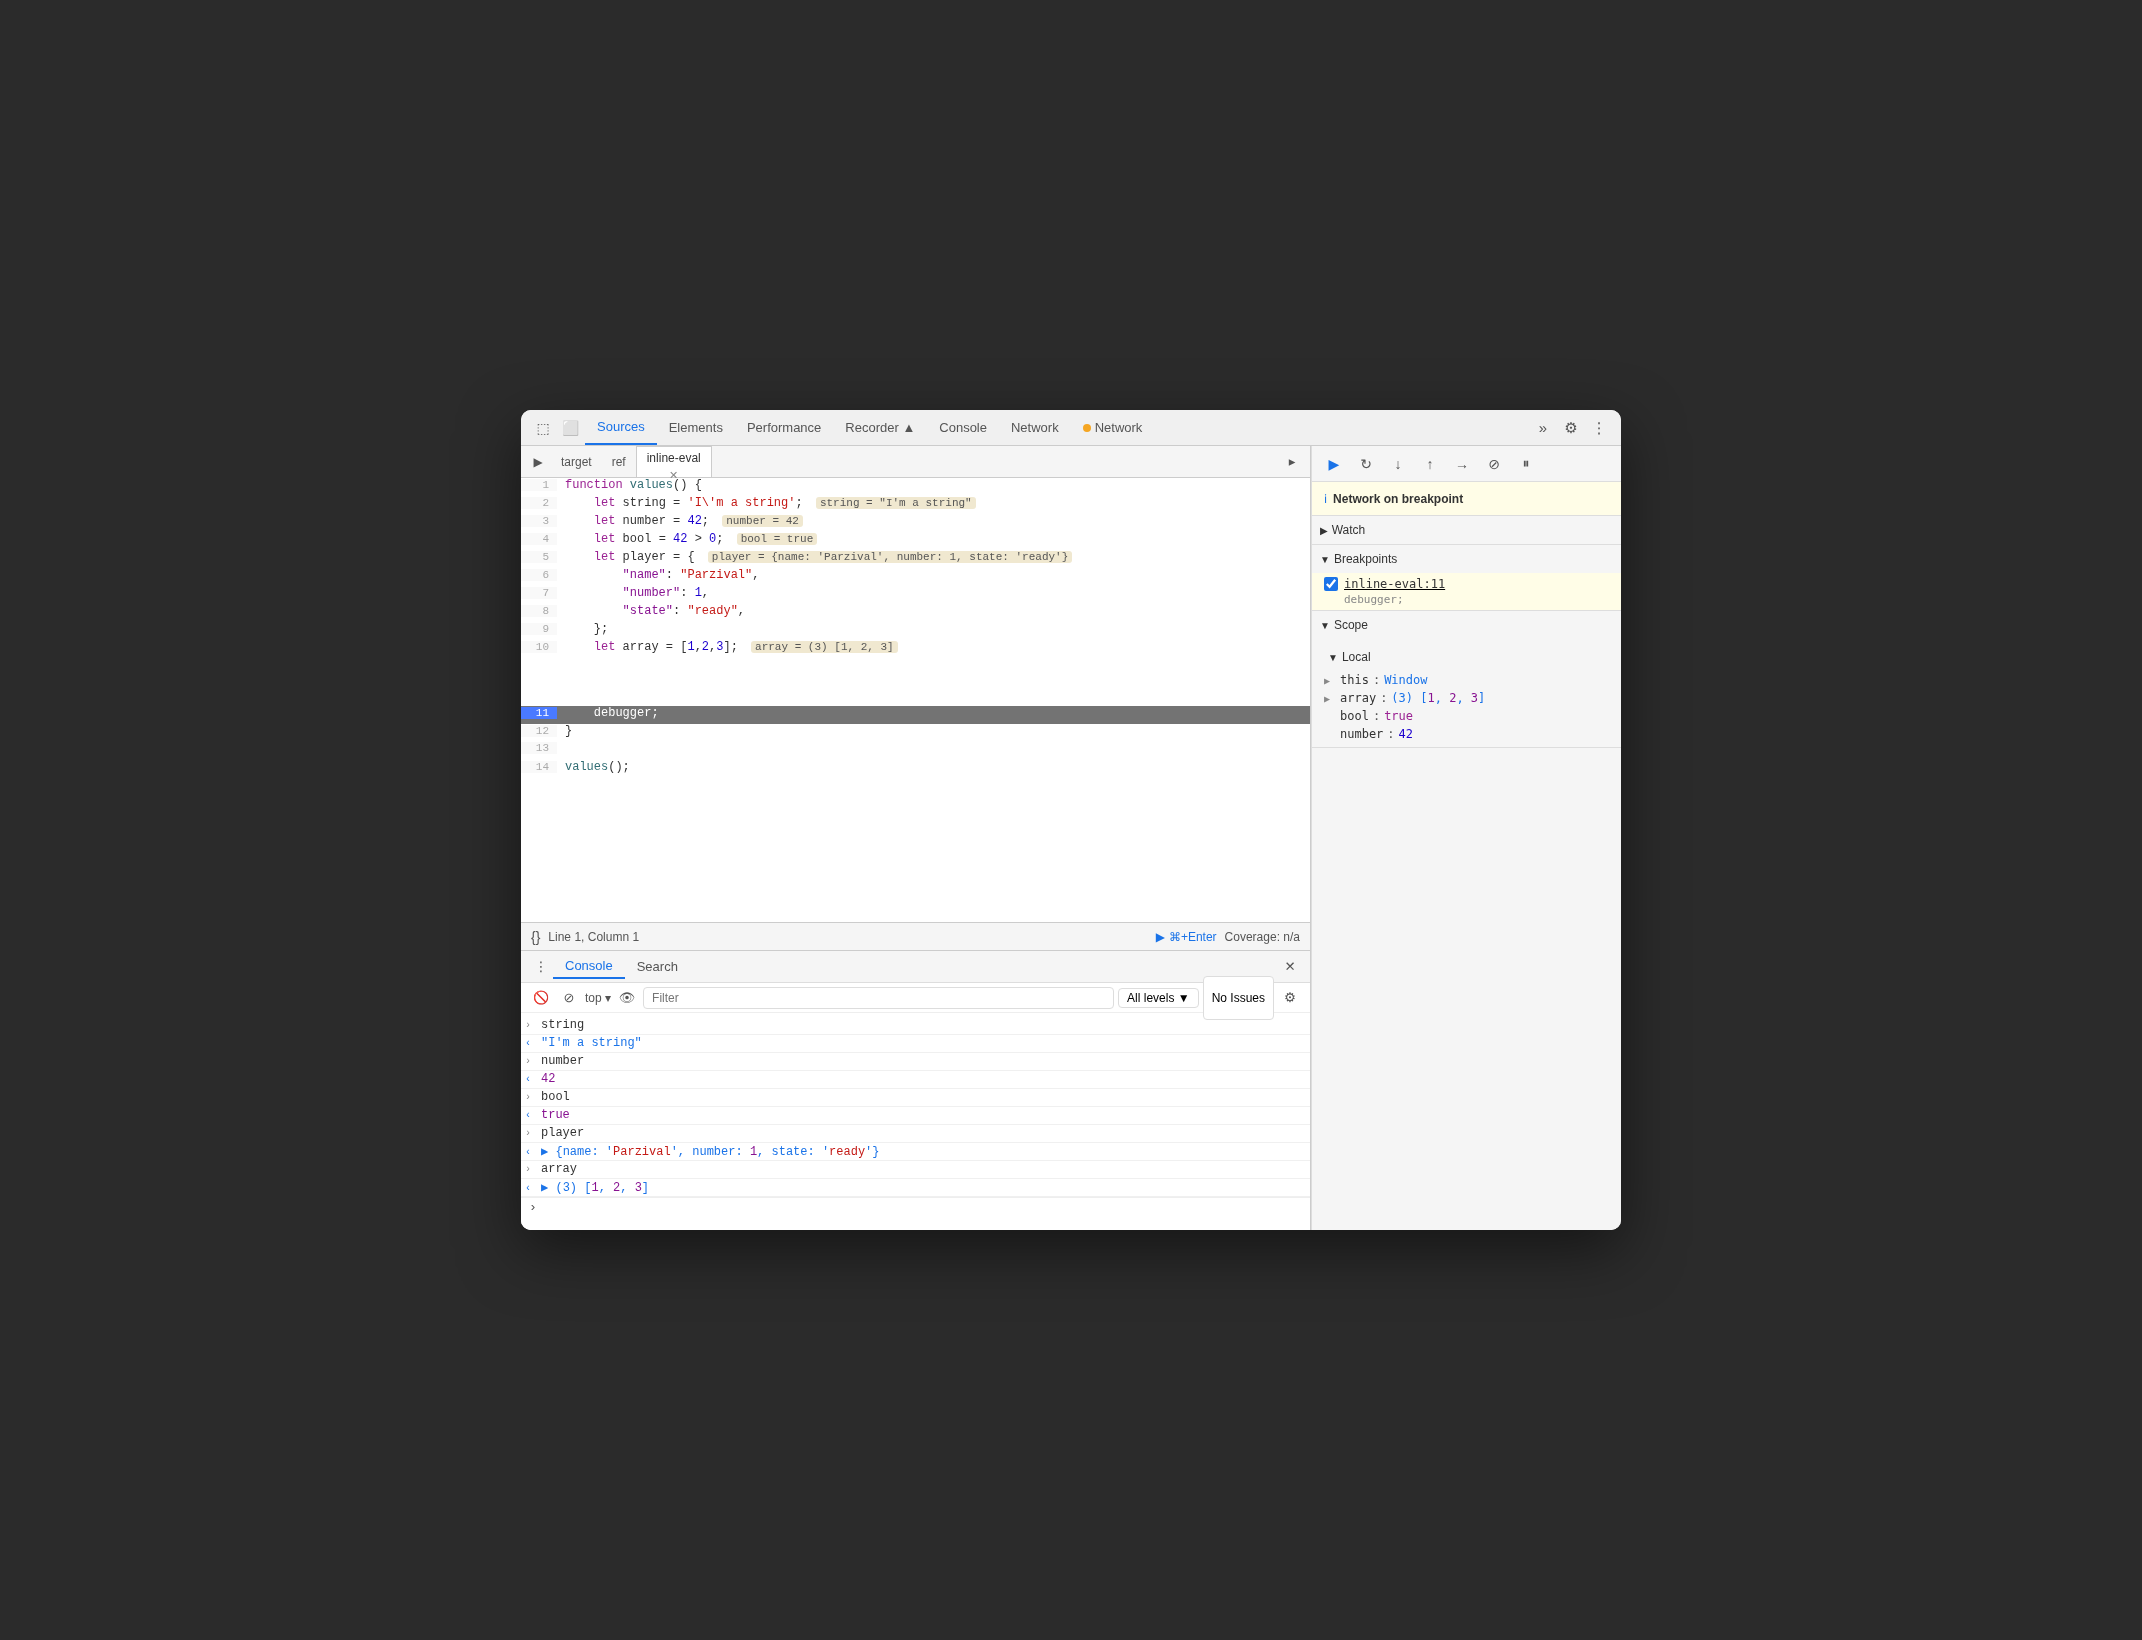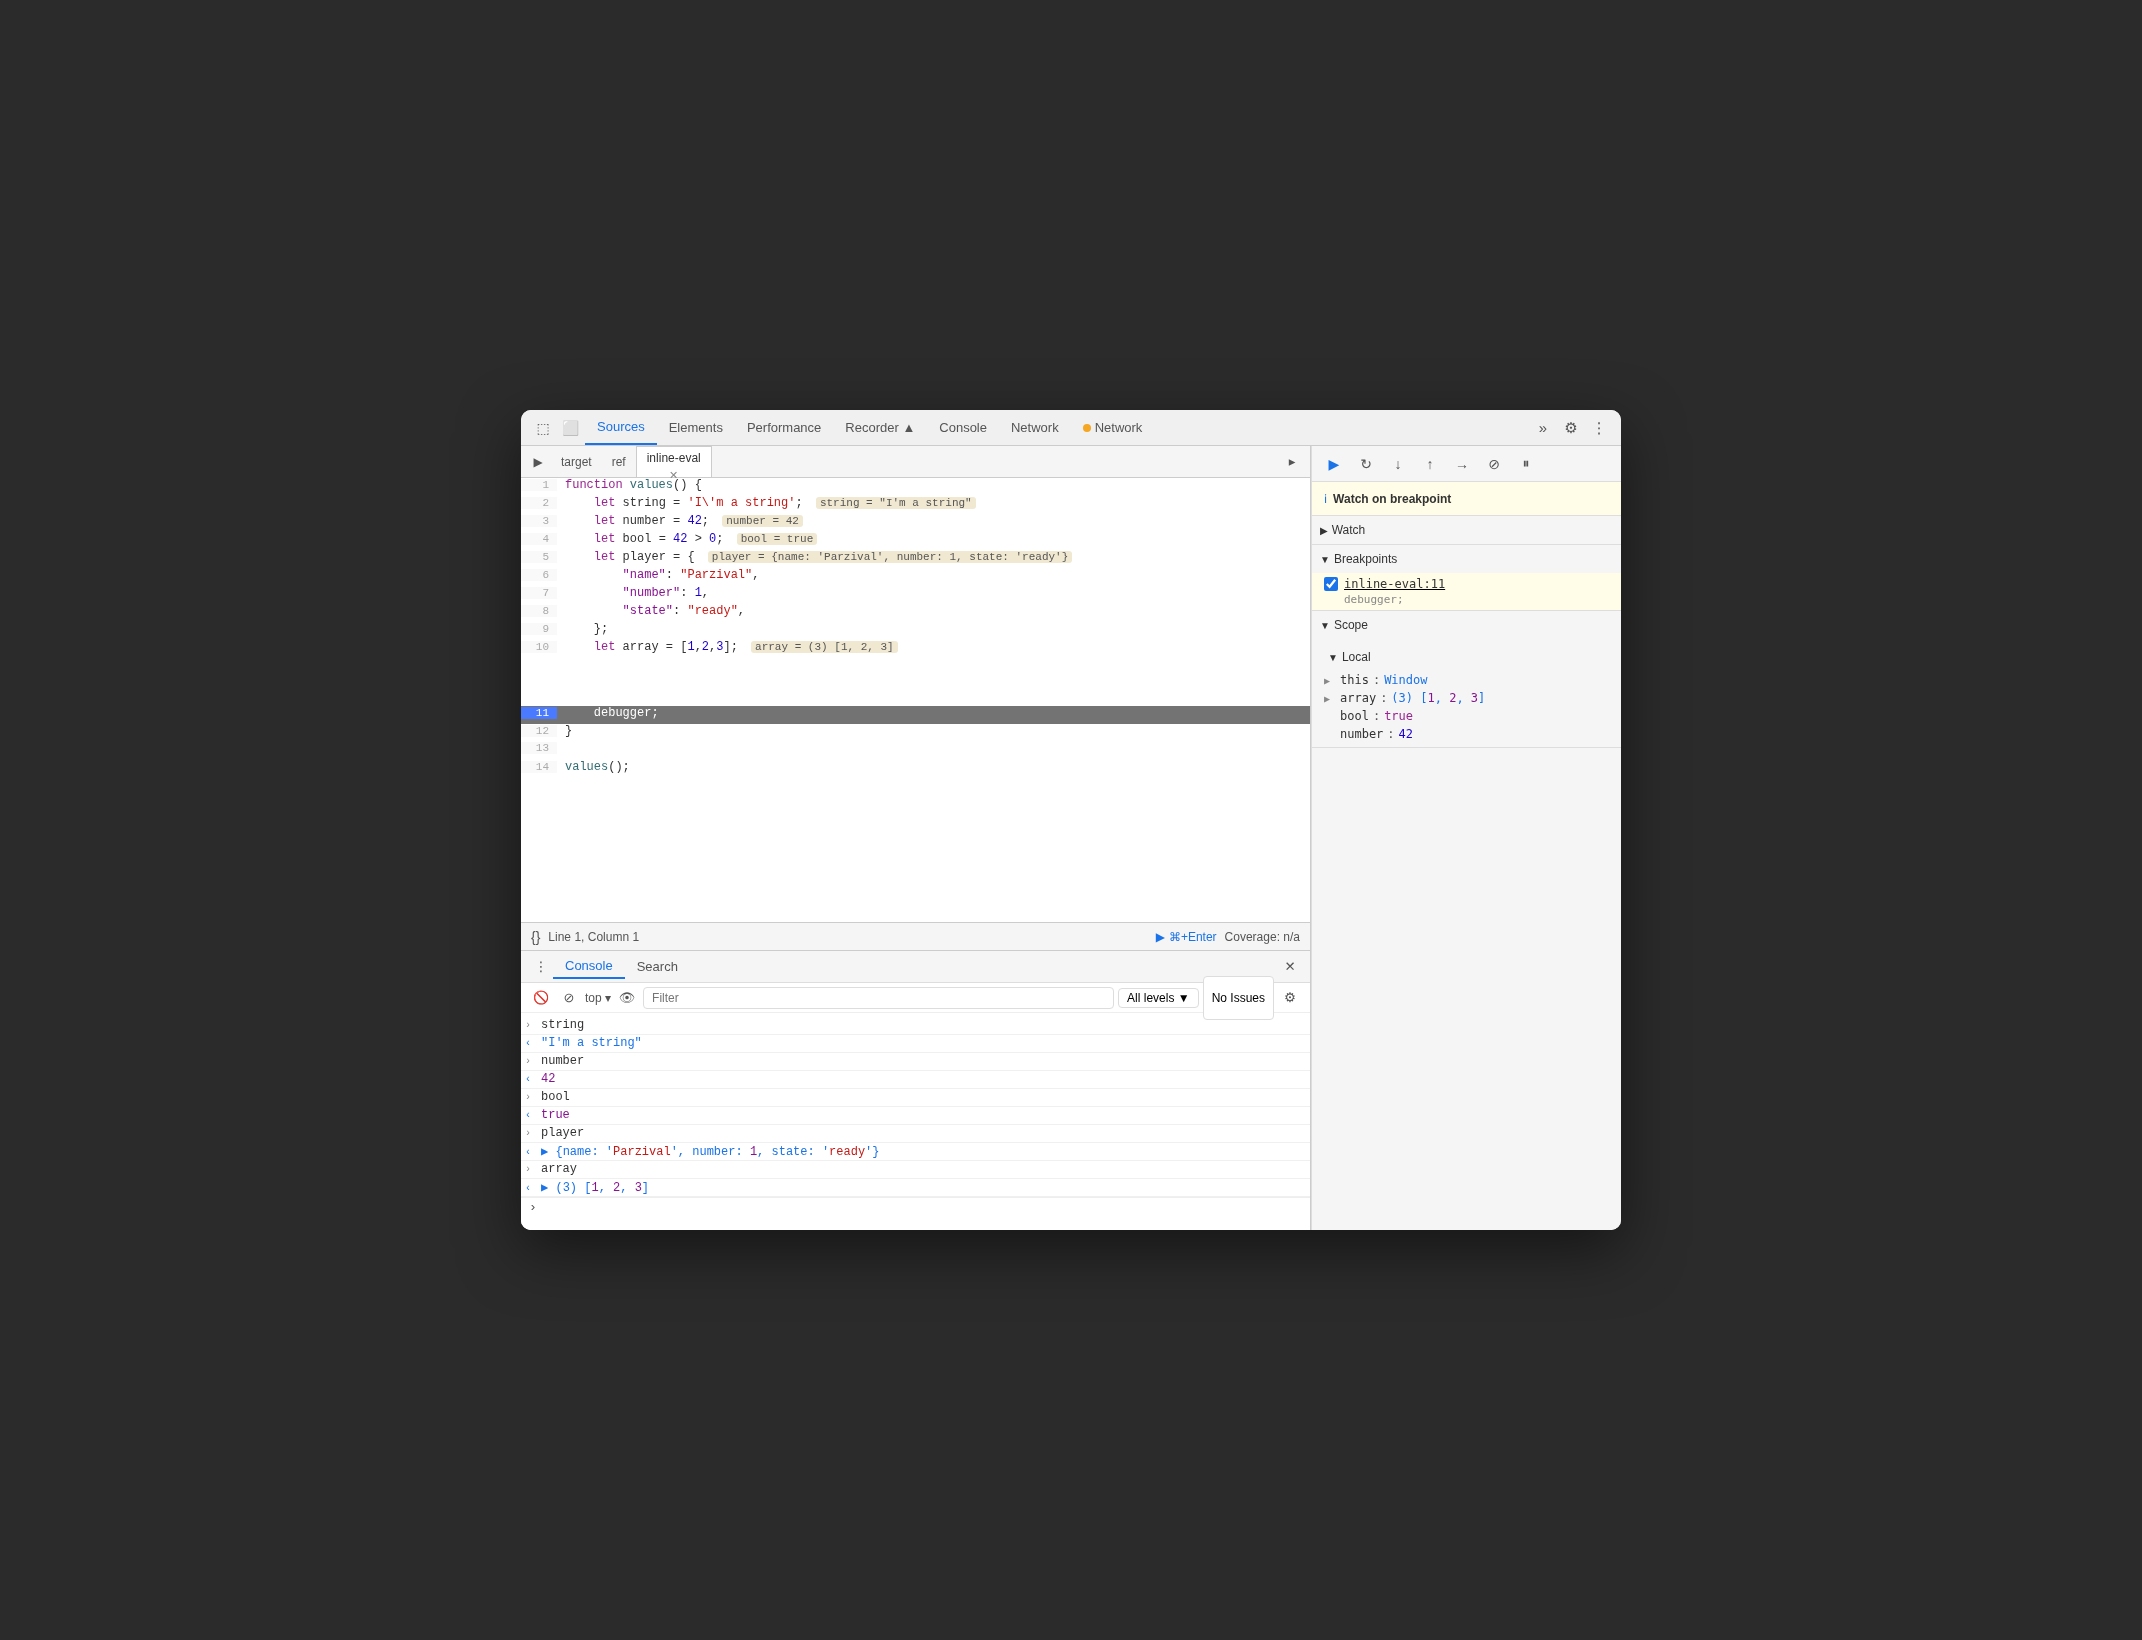--- a/index.html
+++ b/index.html
@@ -584,21 +584,21 @@
         <button class="dbg-btn">↻</button>
         <button class="dbg-btn">↓</button>
         <button class="dbg-btn">↑</button>
         <button class="dbg-btn">→</button>
         <button class="dbg-btn">⊘</button>
         <button class="dbg-btn">⏸</button>
       </div>
 
       <div class="breakpoint-info">
         <span class="info-icon">ℹ</span>
-        <strong>Watch on breakpoint</strong>
+        <strong>Network on breakpoint</strong>
       </div>
 
       <div class="right-section">
         <div class="right-section-header">
           <span class="chevron">▶</span>
           <span>Watch</span>
         </div>
       </div>
 
       <div class="right-section">

